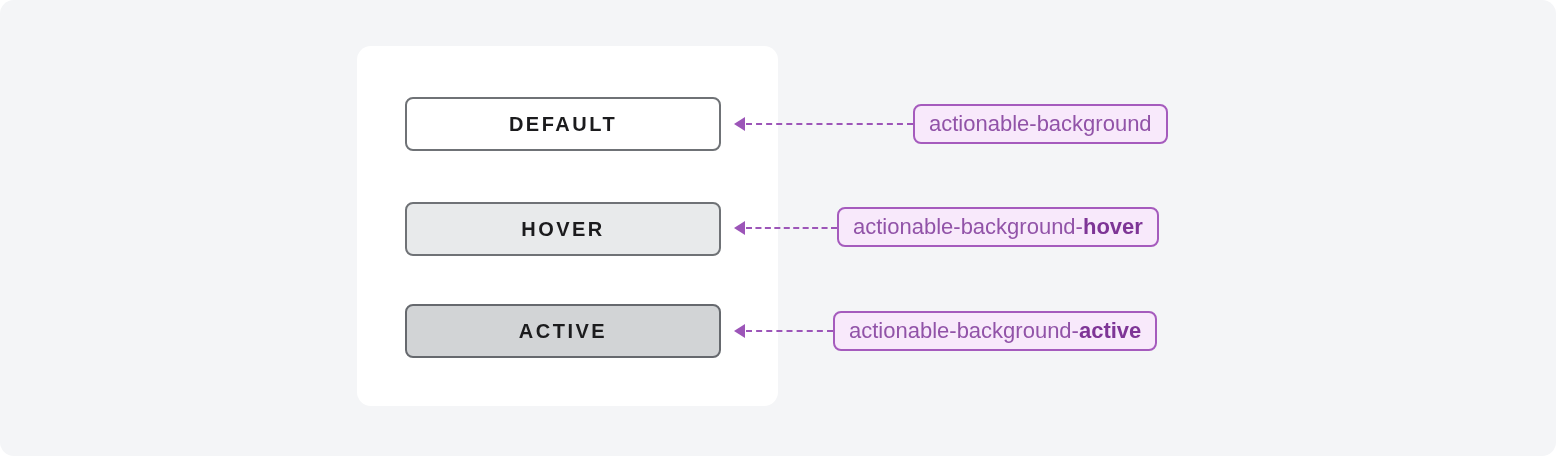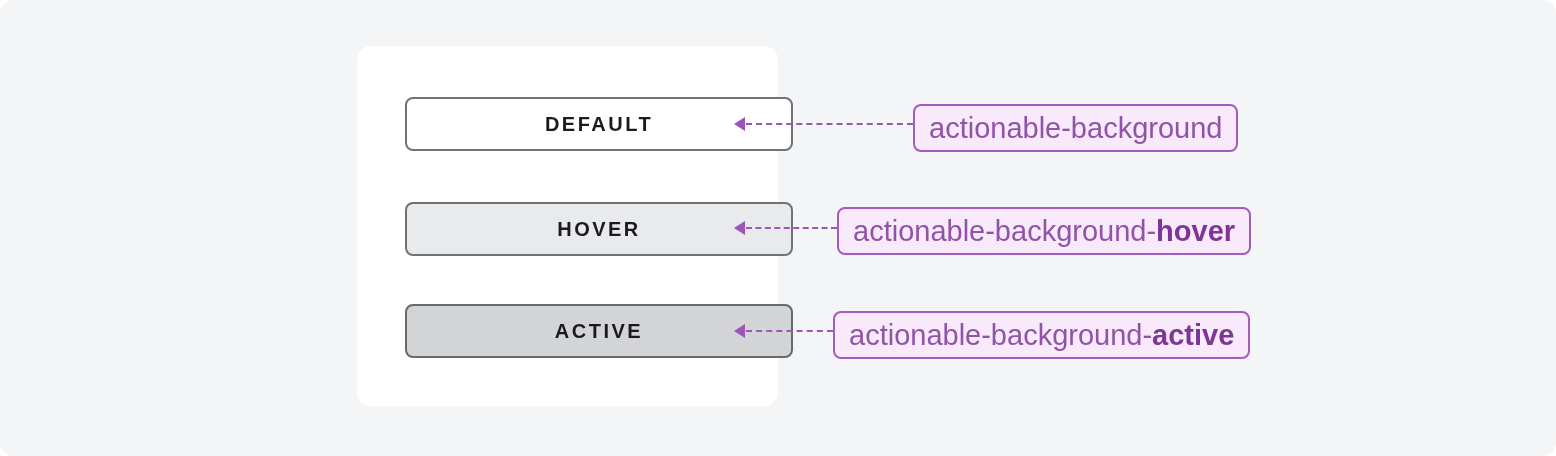--- a/index.html
+++ b/index.html
@@ -21,21 +21,21 @@
     left: 357px;
     top: 46px;
     width: 421px;
     height: 360px;
     background: #ffffff;
     border-radius: 14px;
   }
   .state-button {
     position: absolute;
     left: 48px;
-    width: 388px;
+    width: 316px;
     height: 54px;
     box-sizing: border-box;
     border: 2px solid #6f7276;
     border-radius: 8px;
     display: flex;
     align-items: center;
     justify-content: center;
     font-weight: bold;
     font-size: 20px;
     letter-spacing: 2.5px;
@@ -63,28 +63,28 @@
     border-bottom: 7px solid transparent;
     border-right: 11px solid #9c55b8;
   }
   .ah-1 { left: 734px; top: 117px; }
   .ah-2 { left: 734px; top: 221px; }
   .ah-3 { left: 734px; top: 324px; }
 
   .token-pill {
     position: absolute;
     box-sizing: border-box;
-    height: 48px;
+    height: 40px;
     padding: 0 14px;
     background: #f8e9fb;
     border: 2px solid #a55bbd;
     border-radius: 8px;
     display: flex;
     align-items: center;
-    font-size: 29px;
+    font-size: 22px;
     color: #9153a8;
     white-space: nowrap;
   }
   .token-pill b { color: #7e3596; font-weight: bold; }
   .pill-1 { left: 913px; top: 104px; }
   .pill-2 { left: 837px; top: 207px; }
   .pill-3 { left: 833px; top: 311px; }
 </style>
 </head>
 <body>

